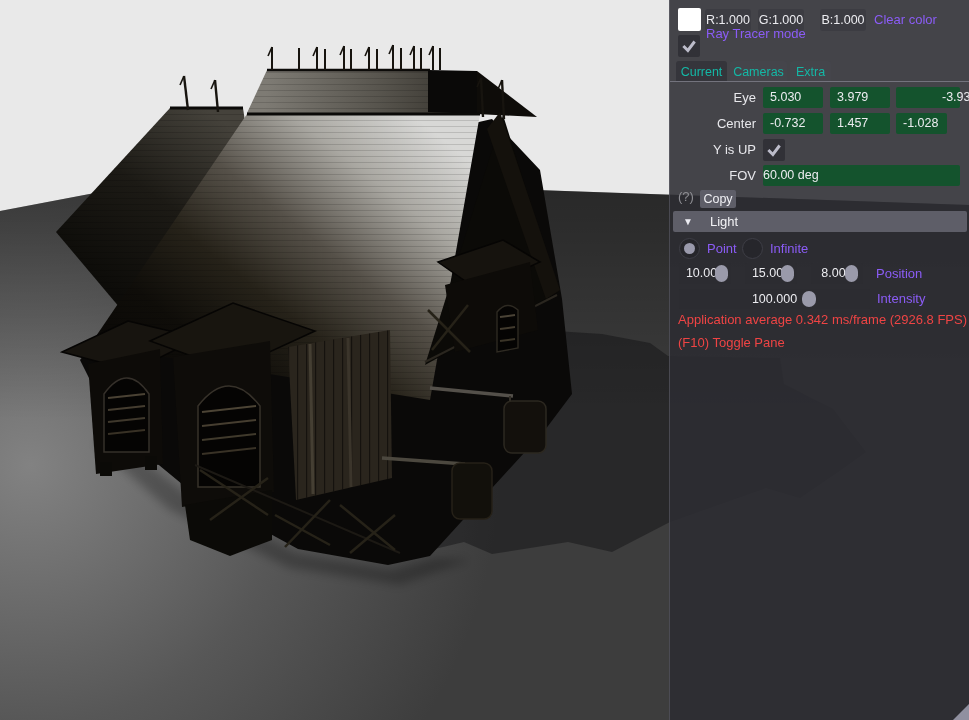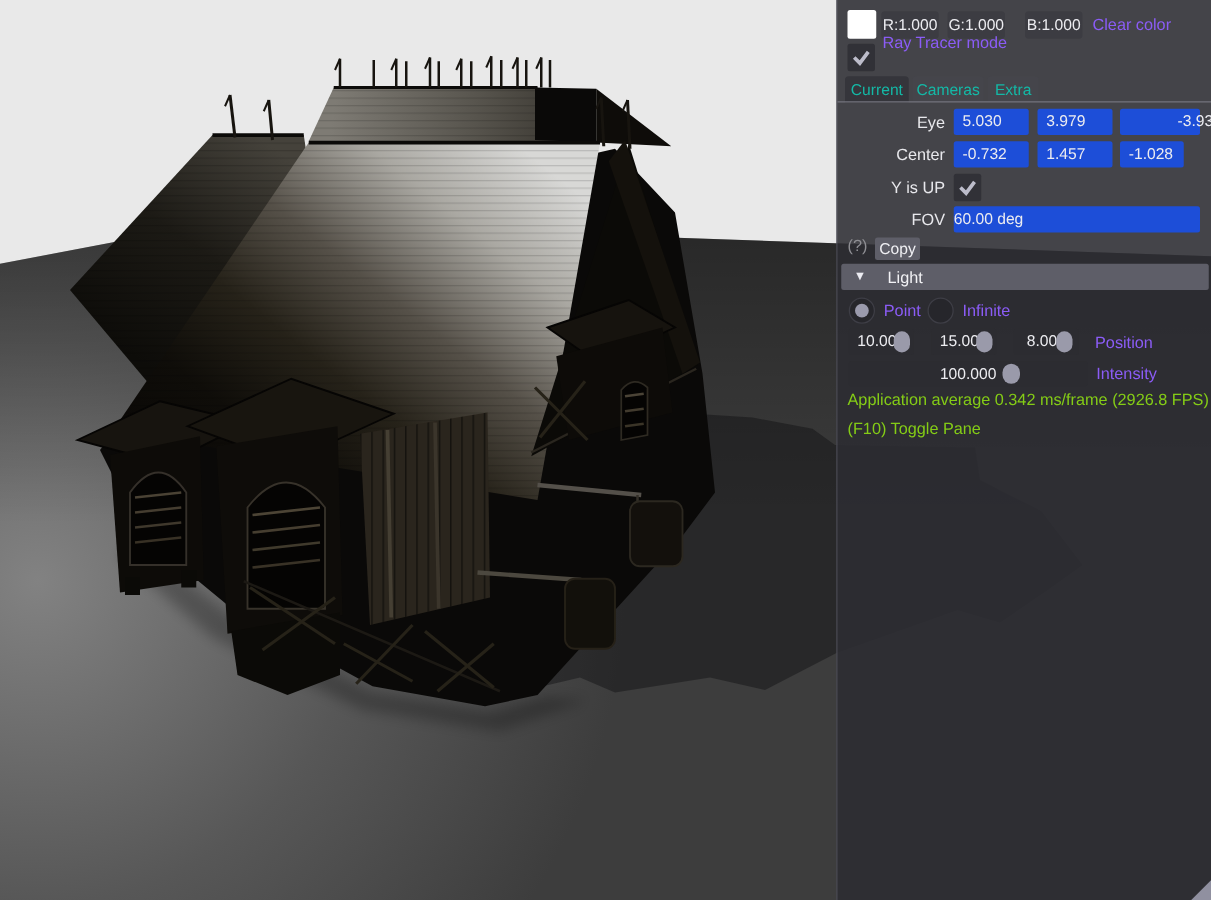--- a/index.html
+++ b/index.html
@@ -15,21 +15,21 @@
          color:#e8e8ec;font-size:13px;}
   .panel *{box-sizing:border-box;}
   .lbl{position:absolute;height:22px;line-height:22px;color:#8b5cf6;white-space:nowrap;}
   .glbl{color:#8e8e93;}
   .rowlbl{position:absolute;left:0;width:86px;height:21px;line-height:21px;
           text-align:right;color:#e8e8ec;}
   .swatch{position:absolute;background:#ffffff;border-radius:2px;}
   .btn{position:absolute;background:#3c3c42;border-radius:3px;color:#ececf0;
        text-align:center;font-size:12.5px;}
   .btn,.field,.tab{line-height:22px;}
-  .field{position:absolute;background:#1d4ed8;border-radius:2px;color:#ececf0;
+  .field{position:absolute;background:#14532d;border-radius:2px;color:#ececf0;
          font-size:12.5px;height:21px;line-height:21px;padding-left:7px;}
   .field.center{text-align:left;padding-left:0;}
   .checkbox{position:absolute;width:22px;height:22px;background:#313137;
             border-radius:2px;}
   .checkbox svg{position:absolute;left:2px;top:2px;}
   .tab{position:absolute;height:21px;border-radius:3px 3px 0 0;text-align:center;
        font-size:12.5px;color:#14b8a6;}
   .tab.active{background:#35353b;}
   .tab.inactive{background:#45454b;}
   .tabline{position:absolute;left:0;width:300px;height:1px;background:#73737d;}
@@ -41,21 +41,21 @@
             text-align:center;font-size:12.5px;height:18px;line-height:18px;}
   .radio{position:absolute;width:21px;height:21px;border-radius:50%;background:#26262b;
          border:1px solid #3e3e46;}
   .radio .dot{position:absolute;left:4px;top:4px;width:11px;height:11px;
               border-radius:50%;background:#9a9aac;}
   .slider{position:absolute;background:#2c2c31;border-radius:2px;height:21px;}
   .slider .val{position:absolute;left:0;top:0;width:100%;height:21px;line-height:21px;
                text-align:center;font-size:12.5px;color:#ececf0;}
   .slider .grab{position:absolute;top:2px;height:17px;background:#9a9aaa;
                 border-radius:7px;}
-  .stats{position:absolute;left:8px;white-space:nowrap;font-size:13px;color:#84cc16;}
+  .stats{position:absolute;left:8px;white-space:nowrap;font-size:13px;color:#ef4444;}
   .grip{position:absolute;right:0;bottom:0;width:0;height:0;
         border-left:17px solid transparent;border-bottom:17px solid #9090a0;}
 </style>
 </head>
 <body>
 
 <div class="stage">
 
   <svg class="scene-svg" viewBox="0 0 969 720">
     <defs>

